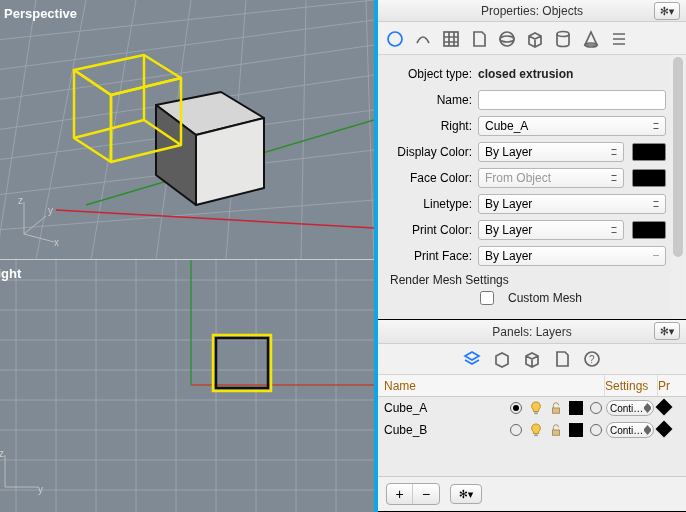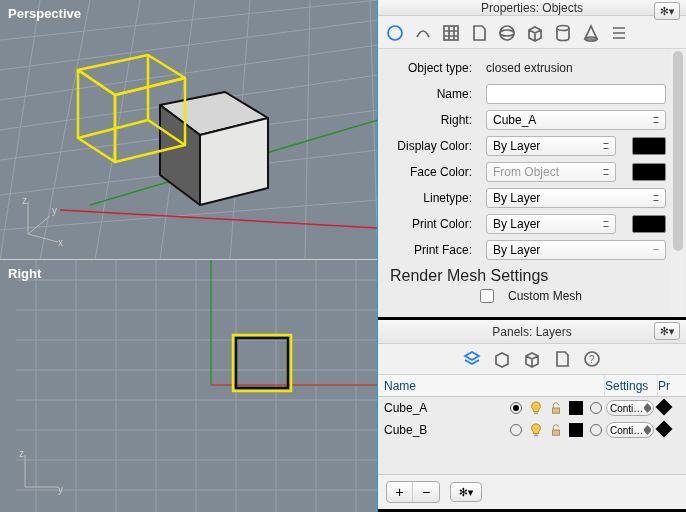--- a/index.html
+++ b/index.html
@@ -1,58 +1,58 @@
 <!DOCTYPE html>
 <html><head>
 <meta charset="utf-8">
 <style>
   * { box-sizing: border-box; margin: 0; padding: 0; font-family: -apple-system, "Helvetica Neue", Arial, sans-serif; }
   body { width: 686px; height: 512px; background: #f0f0f0; display: flex; overflow: hidden; }
-  .viewports { width: 378px; height: 100%; display: flex; flex-direction: column; border-right: 1px solid #0ea5e9; }
+  .viewports { width: 378px; height: 100%; display: flex; flex-direction: column; border-right: 4px solid #0ea5e9; align-items: flex-end; }
   .viewport { position: relative; background: #808a94; overflow: hidden; }
   .viewport.perspective { height: 260px; border-bottom: 1px solid #ccc; }
   .viewport.right { flex: 1; padding-left: 16px; }
   .vp-label { position: absolute; top: 6px; left: 8px; color: #fff; font-weight: bold; font-size: 13px; z-index: 5; }
   .axis-gizmo { position: absolute; left: 10px; bottom: 10px; width: 55px; height: 55px; z-index: 5; }
 
   
   .panels { flex: 1; display: flex; flex-direction: column; background: #ececec; position: relative; }
-  .panel { display: flex; flex-direction: column; border-bottom: 3px solid #000000; }
+  .panel { display: flex; flex-direction: column; border-bottom: 1px solid #000000; }
   .panel-header { display: flex; align-items: center; justify-content: center; position: relative; height: 24px; font-size: 12px; color: #333; border-bottom: 1px solid #cfcfcf; background: linear-gradient(#f7f7f7,#e6e6e6); }
   .panel-header .gear { position: absolute; right: 6px; top: 2px; width: 26px; height: 18px; border: 1px solid #aaa; border-radius: 3px; background: linear-gradient(#fff,#e8e8e8); display: flex; align-items: center; justify-content: center; font-size: 11px; }
   .panel-toolbar { display: flex; align-items: center; gap: 8px; padding: 4px 10px; border-bottom: 1px solid #d4d4d4; background: #f1f1f1; justify-content: center; }
   .panel-toolbar .ticon { width: 22px; height: 22px; display: inline-flex; align-items: center; justify-content: center; }
   .panel-toolbar .ticon svg { width: 20px; height: 20px; stroke: #666; fill: none; stroke-width: 1.7; }
   .panel-toolbar .ticon.active svg { stroke: #1e7bff; }
   .obj-toolbar { padding-left: 6px; padding-top: 6px; justify-content: flex-start; gap: 6px; }
 
   .prop-body { padding: 6px 2px 8px 2px; font-size: 12px; color: #222; position:relative; }
   .vscroll { position:absolute; right:1px; top:0; bottom:0; width:14px; background:#eee; }
   .vscroll .thumb { position:absolute; left:2px; right:2px; top:2px; height:200px; background:#c9c9c9; border-radius:6px; }
-  .prop-row { display: flex; align-items: center; height: 26px; padding: 0 18px 0 6px; gap: 10px; }
+  .prop-row { display: flex; align-items: center; height: 26px; padding: 0 18px 0 6px; gap: 2px; }
   .prop-label { width: 90px; text-align: right; padding-right: 4px; color: #000; font-size: 12px; }
-  .prop-value { flex: 1; }
+  .prop-value { flex: 1; font-weight: bold; }
   .select { flex: 1; height: 20px; border: 1px solid #b7b7b7; border-radius: 3px; background: linear-gradient(#fff,#f1f1f1); padding: 0 16px 0 6px; font-size: 12px; position: relative; display: flex; align-items: center; color:#000; }
   .select.disabled { color: #999; }
   .select::after { content: ""; position: absolute; right: 5px; top: 4px; width: 8px; height: 10px; background:
      linear-gradient(#555,#555) center 2px/6px 1px no-repeat,
      linear-gradient(#555,#555) center 7px/6px 1px no-repeat;
      clip-path: polygon(0 40%, 50% 0, 100% 40%, 100% 60%, 50% 100%, 0 60%);
   }
   .select.combo::after{ clip-path: polygon(0 30%,50% 80%,100% 30%); top:6px; height:8px;}
   .textfield { flex: 1; height: 20px; border: 1px solid #b7b7b7; border-radius: 3px; background: #fff; padding: 0 4px; font-size: 12px; }
   .swatch { width: 34px; height: 18px; border: 1px solid #888; border-radius: 2px; background: #000; margin-left: 6px; }
-  .section-label { padding: 4px 8px 2px 10px; font-size: 16px; }
+  .section-label { padding: 4px 8px 2px 10px; font-size: 12px; }
   .checkbox-row { display: flex; align-items: center; padding: 2px 8px 6px 100px; font-size: 12px; gap: 14px; }
   input[type=checkbox]{ width:14px; height:14px; }
 
   
   .layers-body { flex: 1; display: flex; flex-direction: column; font-size: 12px; }
   .layers-head-row, .layer-row { display: flex; align-items: center; height: 22px; padding: 0 6px; }
-  .layers-head-row { border-bottom: 1px solid #ccc; color: #0c4a6e; background:#f6f6f6; }
+  .layers-head-row { border-bottom: 1px solid #ccc; color: #a16207; background:#f6f6f6; }
   .col-name { flex: 1; }
   .col-icon { width: 20px; display: flex; justify-content: center; }
   .col-lt { width: 52px; }
   .col-pr { width: 22px; }
   .sep { width:1px; height:100%; background:#ddd; }
   .radio { width:12px; height:12px; border:1px solid #666; border-radius:50%; display:inline-block; }
   .radio.on::after{ content:""; display:block; width:6px; height:6px; margin:2px; background:#000; border-radius:50%; }
   .bulb svg, .lock svg { width:14px; height:14px; }
   .sq { width:14px; height:14px; background:#000; display:inline-block; }
   .diamond { width:12px; height:12px; background:#000; transform: rotate(45deg); display:inline-block; }

